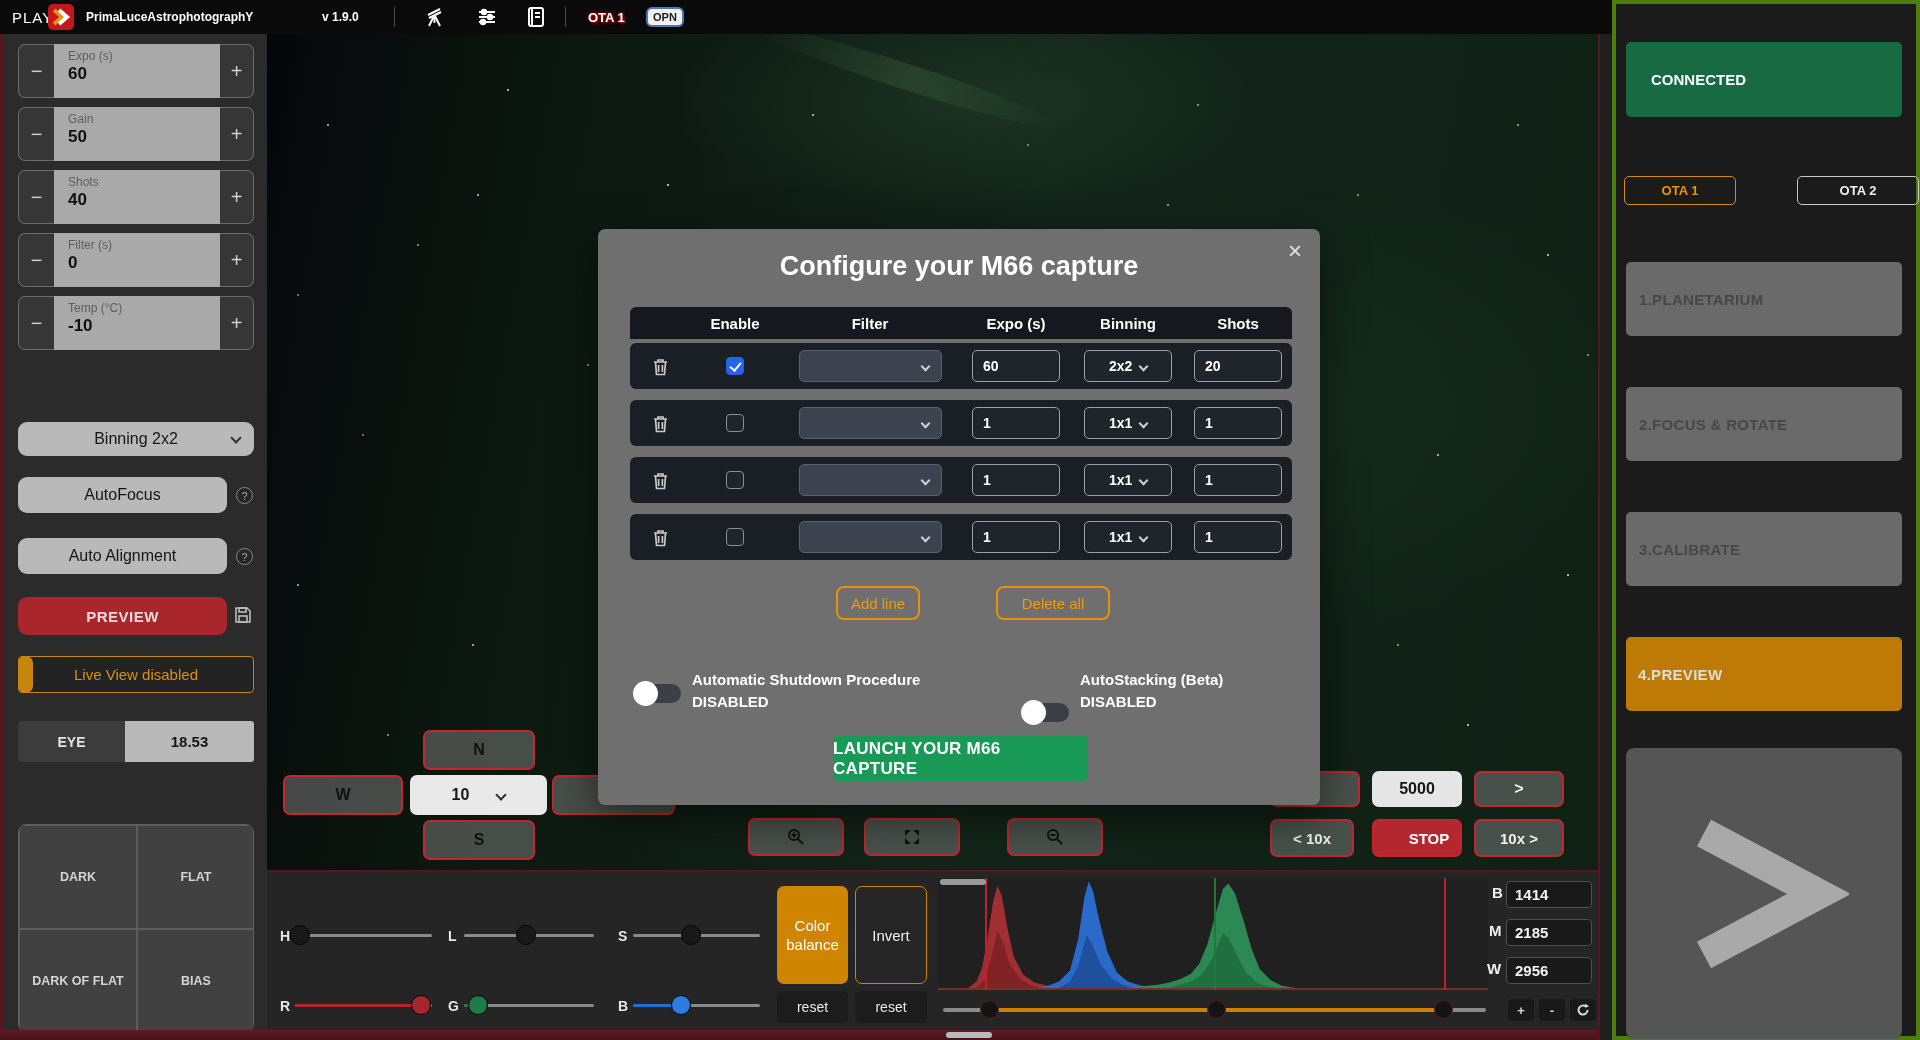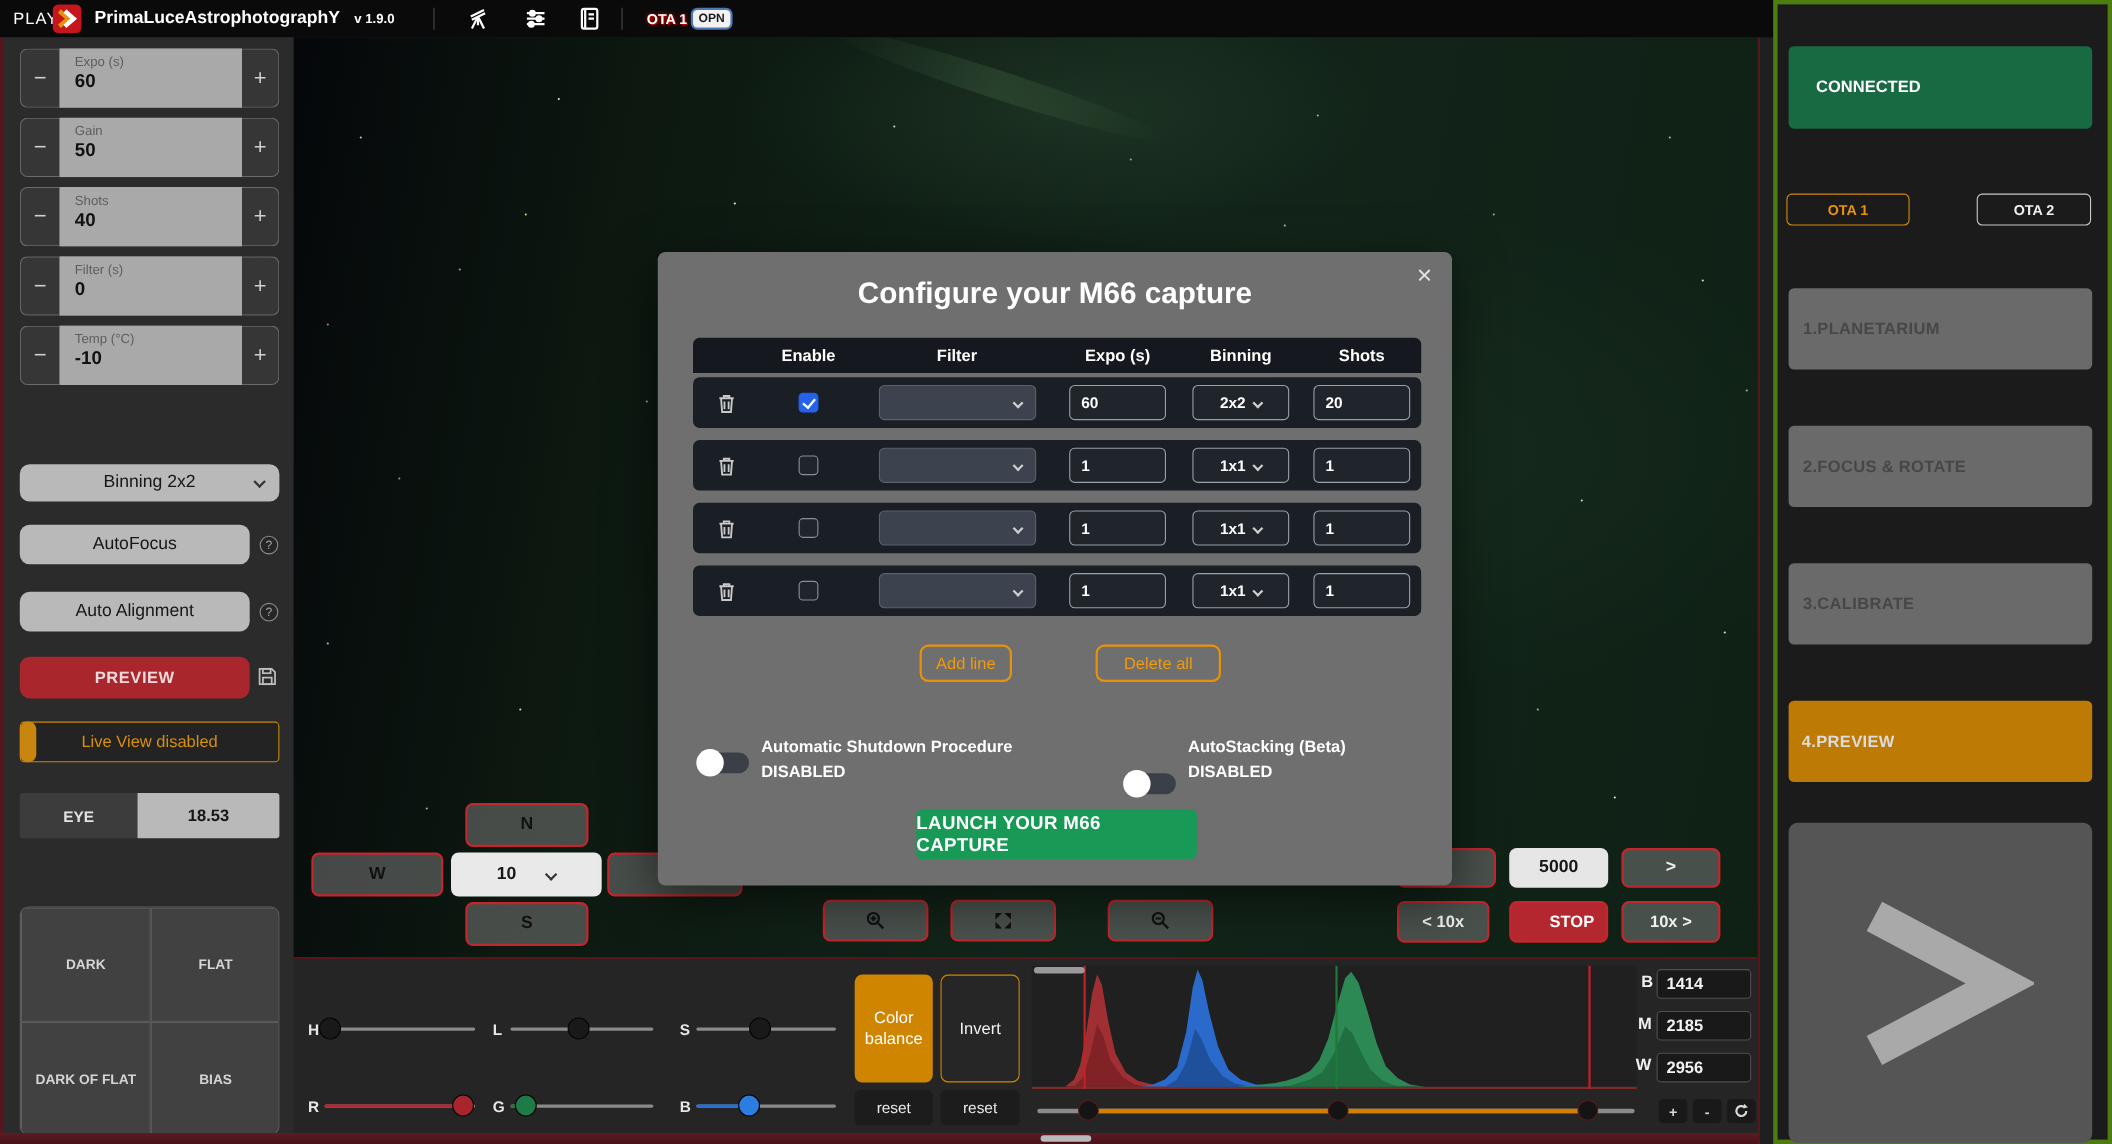--- a/index.html
+++ b/index.html
@@ -83,21 +83,21 @@
 
   #bottom-strip{left:0;top:1030px;width:1600px;height:10px;background:linear-gradient(#5d1b23,#471219);}
   #strip-handle{left:946px;top:1032px;width:46px;height:6px;background:#b9b9b9;border-radius:3px;}
   #vp-right-line{left:1598px;top:34px;width:2px;height:1006px;background:#57161c;}
 
   
   #sidebar{left:1612px;top:0;width:308px;height:1040px;background:#1b1b1b;border:4px solid #4d7c0f;}
   #connected{left:10px;top:38px;width:276px;height:75px;background:#176a42;border-radius:5px;color:#fff;font-weight:bold;font-size:15px;display:flex;align-items:center;padding-left:25px;}
   .ota-btn{top:172px;height:29px;border-radius:5px;font-weight:bold;font-size:13px;display:flex;align-items:center;justify-content:center;}
   #ota1{left:8px;width:112px;border:1px solid #d8890c;color:#e8930c;}
-  #ota2{left:181px;width:104px;border:1px solid #c9c9c9;color:#efefef;}
+  #ota2{left:181px;width:122px;border:1px solid #c9c9c9;color:#efefef;}
   .step-item{left:10px;width:276px;height:74px;background:#6a6a6a;border-radius:5px;color:#474747;font-weight:bold;font-size:15px;display:flex;align-items:center;padding-left:13px;letter-spacing:.3px;}
   .step-item.active{background:#bd7a04;color:#dcdcdc;}
   #logo-box{left:10px;top:744px;width:276px;height:291px;background:#555555;border-radius:8px;display:flex;align-items:center;justify-content:center;}
 
   
   #modal{left:598px;top:229px;width:722px;height:576px;background:#6f6f6f;border-radius:7px;box-shadow:0 12px 45px rgba(0,0,0,.55);z-index:50;}
   #modal-title{left:0;top:22px;width:722px;text-align:center;color:#fff;font-weight:bold;font-size:27px;}
   #modal-close{left:1282px;top:238px;width:26px;height:26px;color:#e2e2e2;font-size:24px;display:flex;align-items:center;justify-content:center;z-index:51;}
   .mtable-head{left:32px;top:78px;width:662px;height:32px;background:#15181e;border-radius:6px 6px 0 0;display:grid;grid-template-columns:60px 90px 180px 112px 112px 108px;align-items:center;color:#fff;font-weight:bold;font-size:15px;text-align:center;}
   .mrow{left:32px;width:662px;height:46px;background:#1a1e25;border-radius:6px;display:grid;grid-template-columns:60px 90px 180px 112px 112px 108px;align-items:center;justify-items:center;}
@@ -121,21 +121,21 @@
 <div id="app">
 
   <div class="abs" id="titlebar">
     <div class="abs tb-item" style="left:12px;font-size:15px;letter-spacing:1px;">PLAY</div>
     <div class="abs" id="play-logo" style="left:48px;">
       <svg width="20" height="18" viewBox="0 0 20 18">
         <polyline points="3,2 11,9 3,16" fill="none" stroke="#e8920c" stroke-width="4"></polyline>
         <polyline points="8,2 16,9 8,16" fill="none" stroke="#ffffff" stroke-width="4"></polyline>
       </svg>
     </div>
-    <div class="abs tb-item" style="left:86px;font-size:16px;font-weight:bold;">PrimaLuceAstrophotographY</div>
+    <div class="abs tb-item" style="left:86px;font-size:12px;font-weight:bold;">PrimaLuceAstrophotographY</div>
     <div class="abs tb-item" style="left:322px;font-size:12px;font-weight:bold;">v 1.9.0</div>
     <div class="abs tb-sep" style="left:394px;"></div>
     <div class="abs tb-item" style="left:424px;">
       <svg width="22" height="22" viewBox="0 0 22 22" fill="none" stroke="#fff" stroke-width="2">
         <line x1="4" y1="9" x2="16" y2="3"></line>
           <line x1="5" y1="12" x2="17" y2="6"></line>
         <line x1="10" y1="10" x2="5" y2="20"></line>
           <line x1="11" y1="10" x2="16" y2="20"></line>
           <line x1="10.5" y1="11" x2="10.5" y2="17"></line>
       </svg>
@@ -153,21 +153,21 @@
     <div class="abs tb-item" style="left:526px;">
       <svg width="20" height="22" viewBox="0 0 20 22" fill="none" stroke="#fff" stroke-width="2">
         <rect x="3" y="2" width="14" height="18" rx="2"></rect>
           <line x1="6" y1="2" x2="6" y2="20"></line>
         <line x1="9" y1="7" x2="14" y2="7"></line>
           <line x1="9" y1="11" x2="14" y2="11"></line>
       </svg>
     </div>
     <div class="abs tb-sep" style="left:565px;"></div>
     <div class="abs tb-item ota-top" style="left:588px;">OTA 1</div>
-    <div class="abs tb-item" style="left:630px;">
+    <div class="abs tb-item" style="left:648px;">
       <span class="opn-badge">OPN</span>
     </div>
     <div class="abs win-btn" style="left:1782px;font-size:20px;">–</div>
     <div class="abs win-btn" style="left:1830px;">
       <span style="width:13px;height:13px;border:2px solid #fff;display:inline-block;"></span>
     </div>
     <div class="abs win-btn" style="left:1878px;font-size:26px;">×</div>
   </div>
 
   <div class="abs" id="left-panel">

